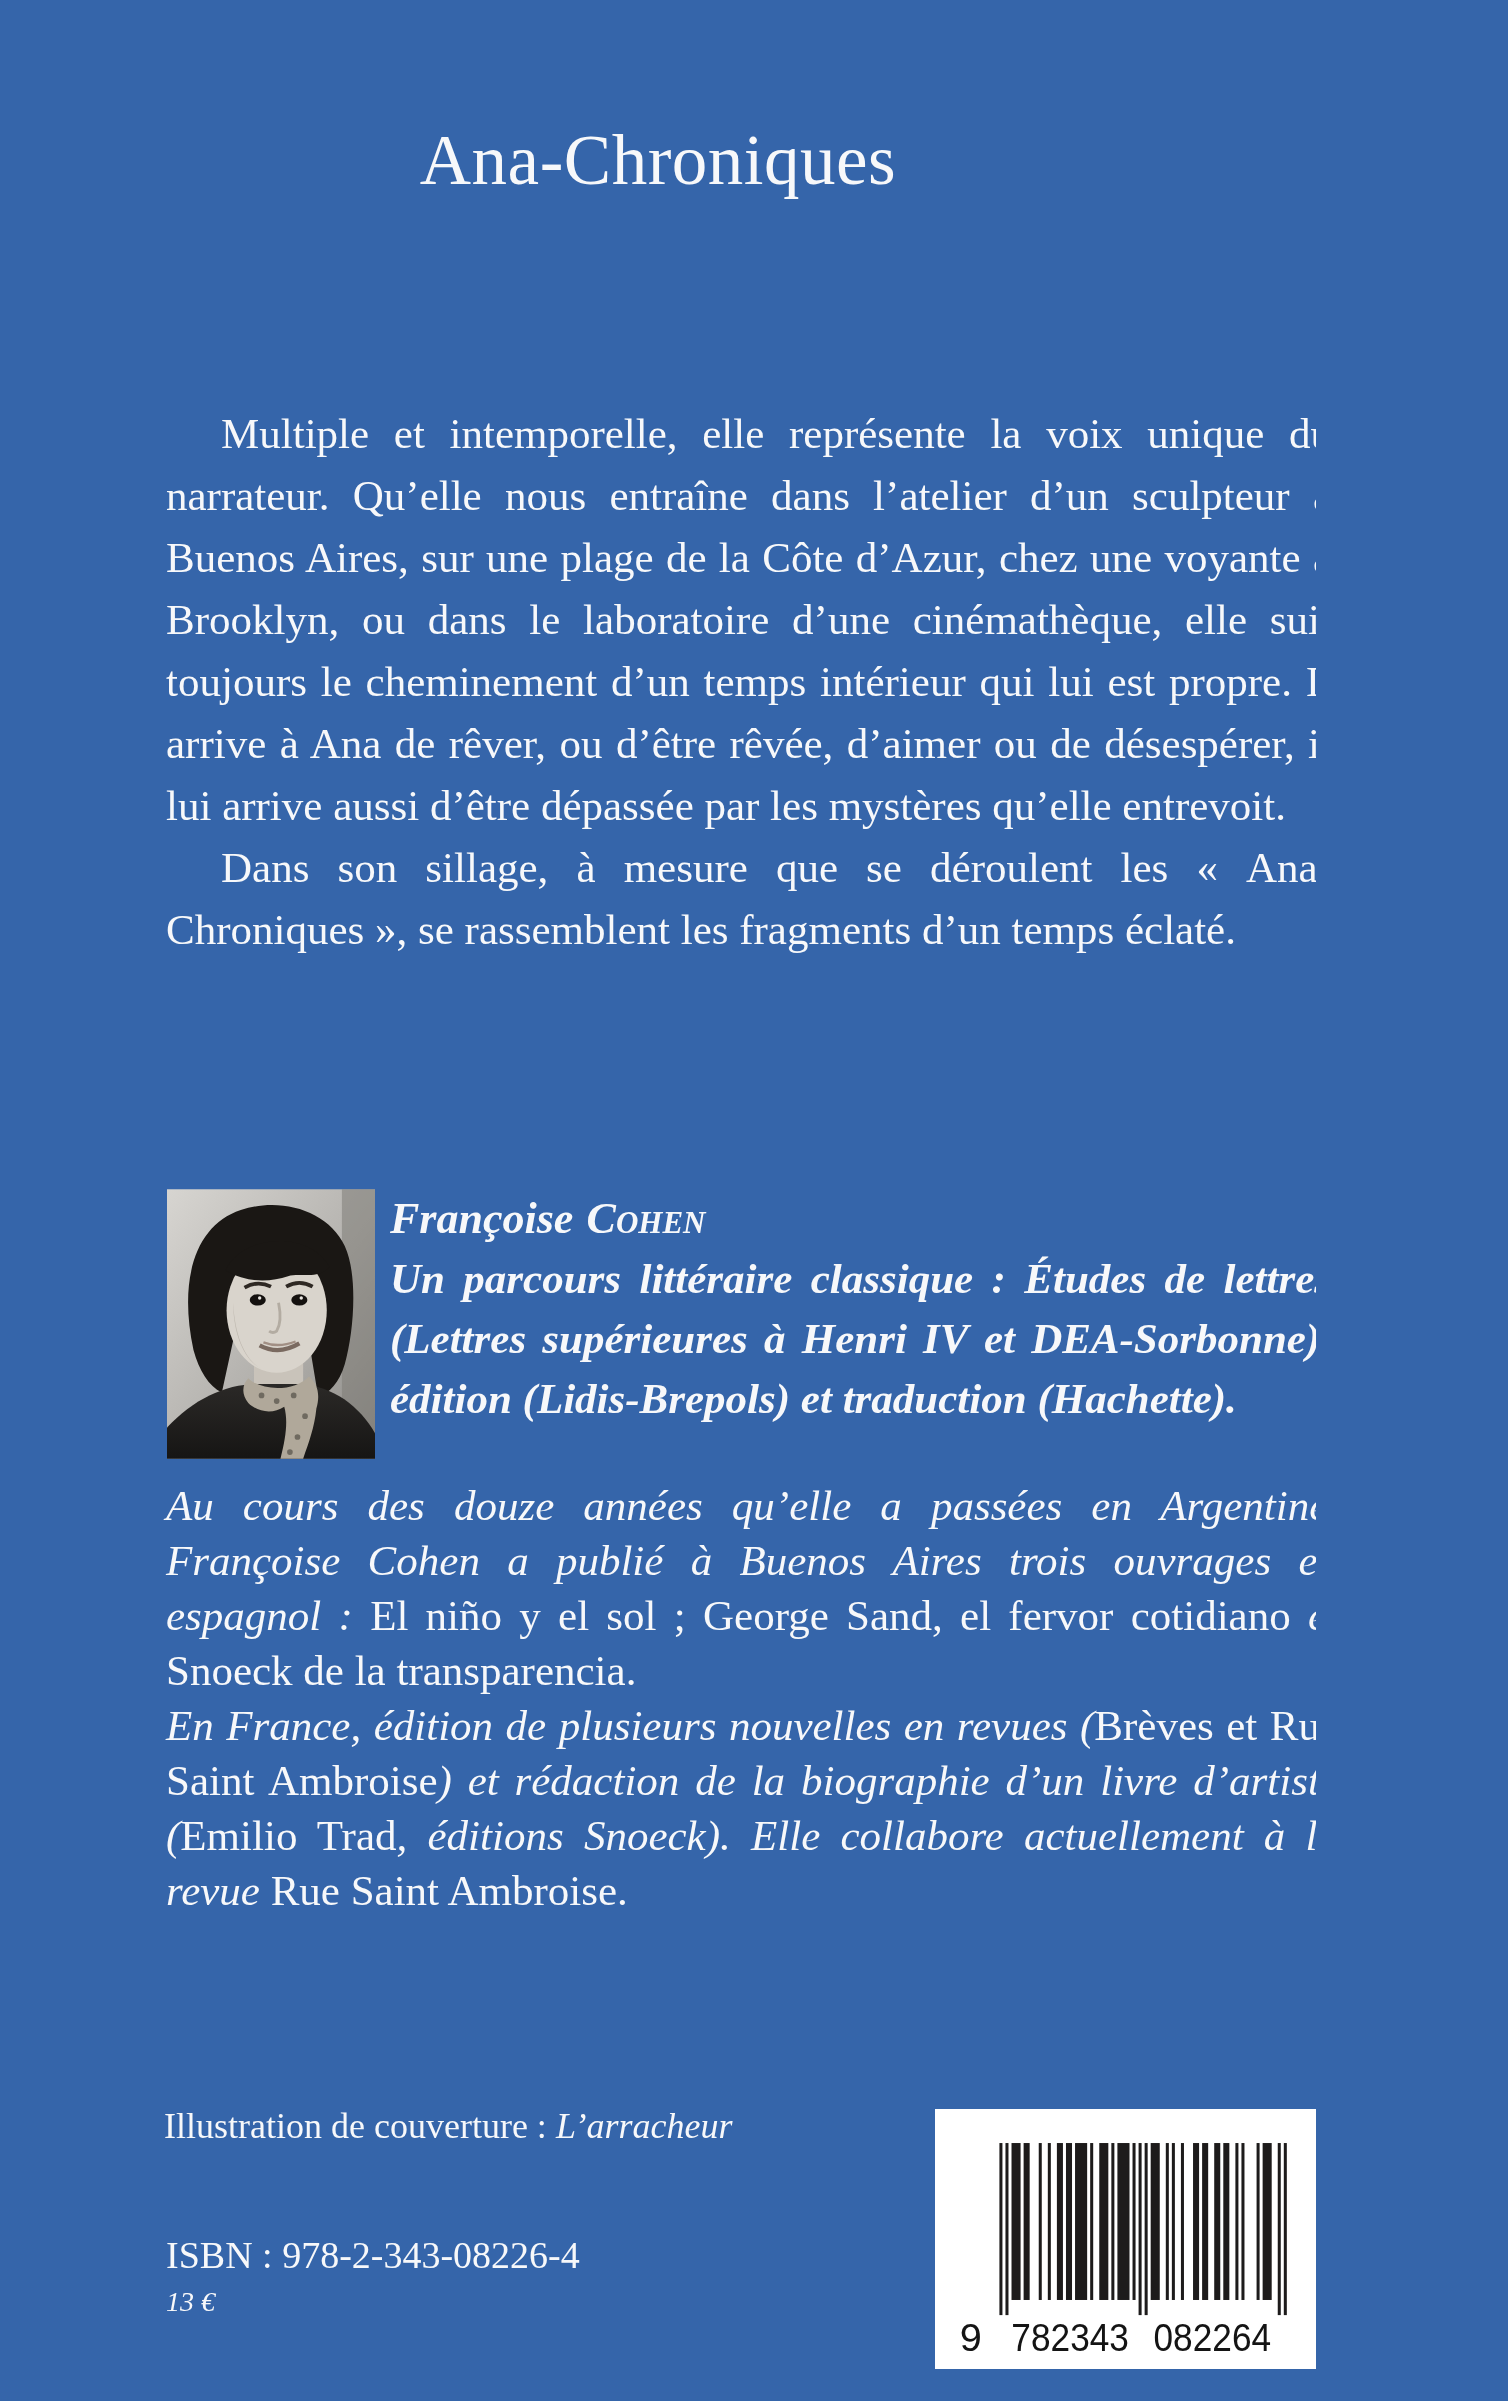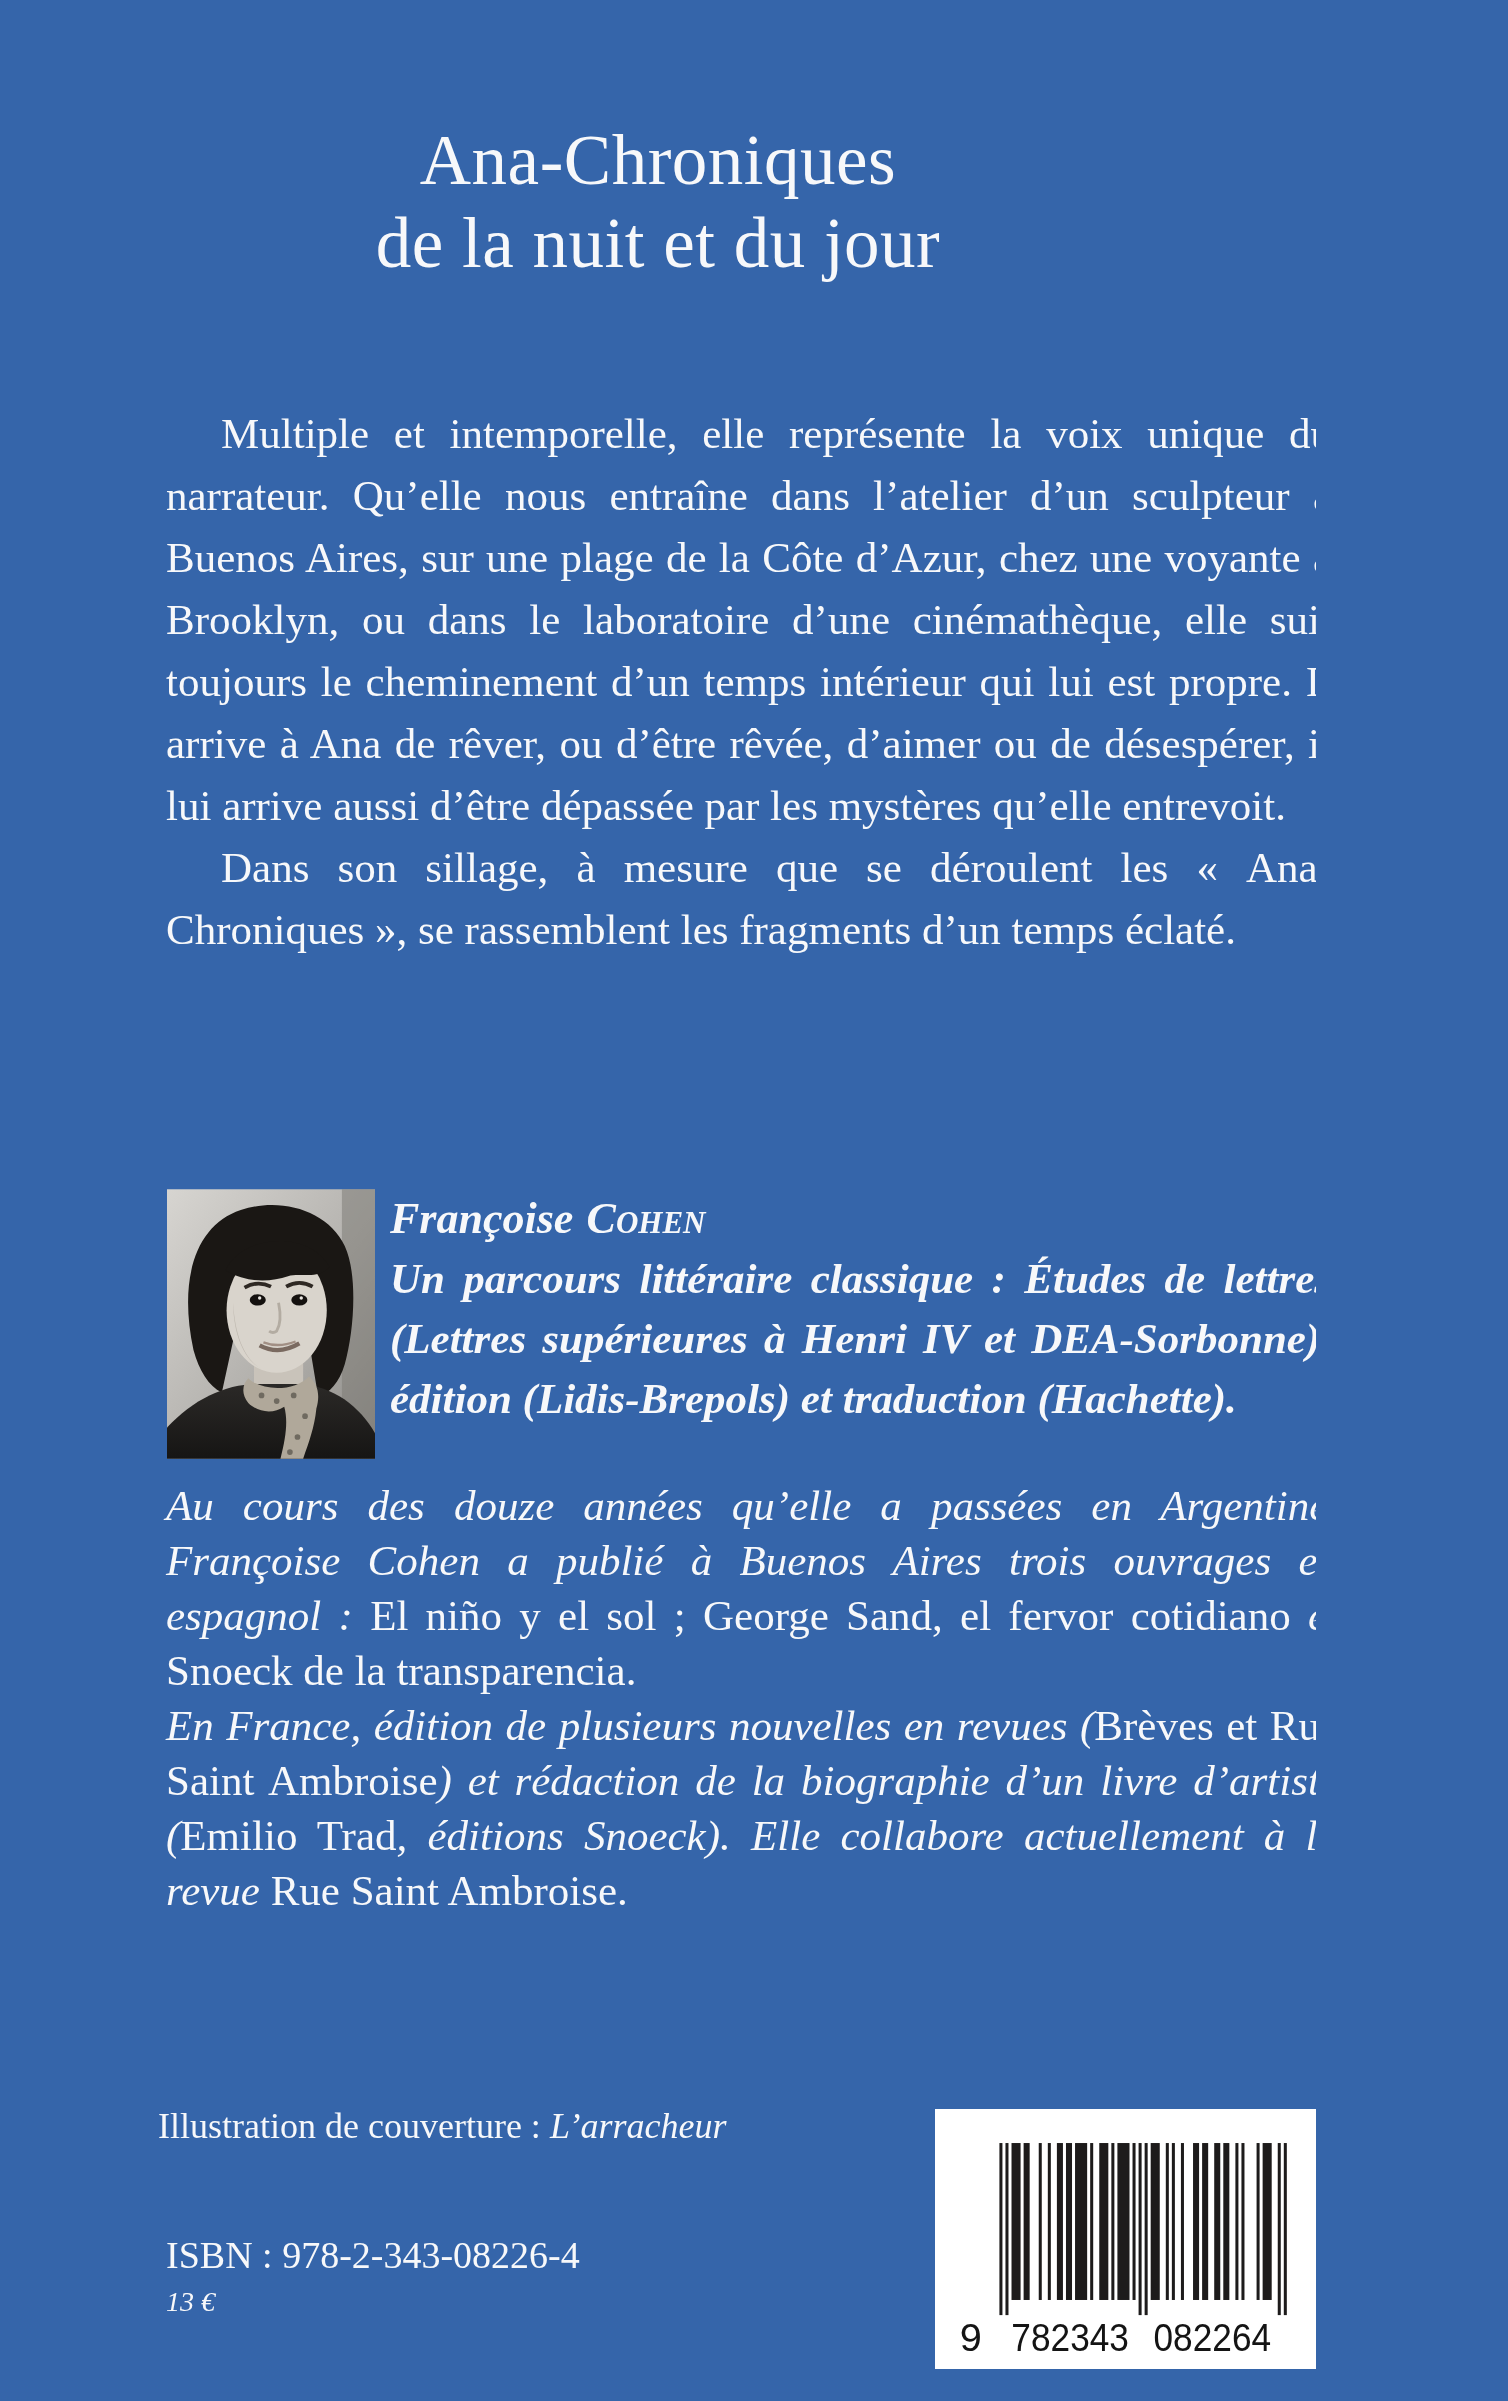--- a/index.html
+++ b/index.html
@@ -42,21 +42,21 @@
   .career{
     position:absolute;top:1478px;left:166px;width:1173px;
     font-style:italic;
     font-size:43px;line-height:55px;
     text-align:justify;
   }
   .career p{margin:0;}
   .seg-roman{font-style:normal;}
   .seg-italic{font-style:italic;}
   .illustration{
-    position:absolute;top:2103px;left:158px;width:662px;
+    position:absolute;top:2103px;left:164px;width:662px;
     font-size:36px;line-height:46px;
   }
   .illustration div{margin:0;}
   .isbn{
     position:absolute;top:2233px;left:166px;
     font-size:38px;
   }
   .price{
     position:absolute;top:2286px;left:166px;
     font-size:28px;
@@ -68,21 +68,20 @@
     background:#ffffff;
   }
 </style>
 </head>
 <body>
 
 <div class="page">
 
   <div class="title">
     <div>Ana-Chroniques</div>
-    <div>de la nuit et du jour</div>
   </div>
 
   <div class="synopsis">
     <p class="indent">Multiple et intemporelle, elle représente la voix unique du narrateur. Qu’elle nous entraîne dans l’atelier d’un sculpteur à Buenos Aires, sur une plage de la Côte d’Azur, chez une voyante à Brooklyn, ou dans le laboratoire d’une cinémathèque, elle suit toujours le cheminement d’un temps intérieur qui lui est propre. Il arrive à Ana de rêver, ou d’être rêvée, d’aimer ou de désespérer, il lui arrive aussi d’être dépassée par les mystères qu’elle entrevoit.</p>
     <p class="indent">Dans son sillage, à mesure que se déroulent les «&nbsp;Ana-Chroniques&nbsp;», se rassemblent les fragments d’un temps éclaté.</p>
   </div>
 
   <div class="author">
     <svg class="photo" viewBox="0 0 220 285" role="img">
       <defs>

